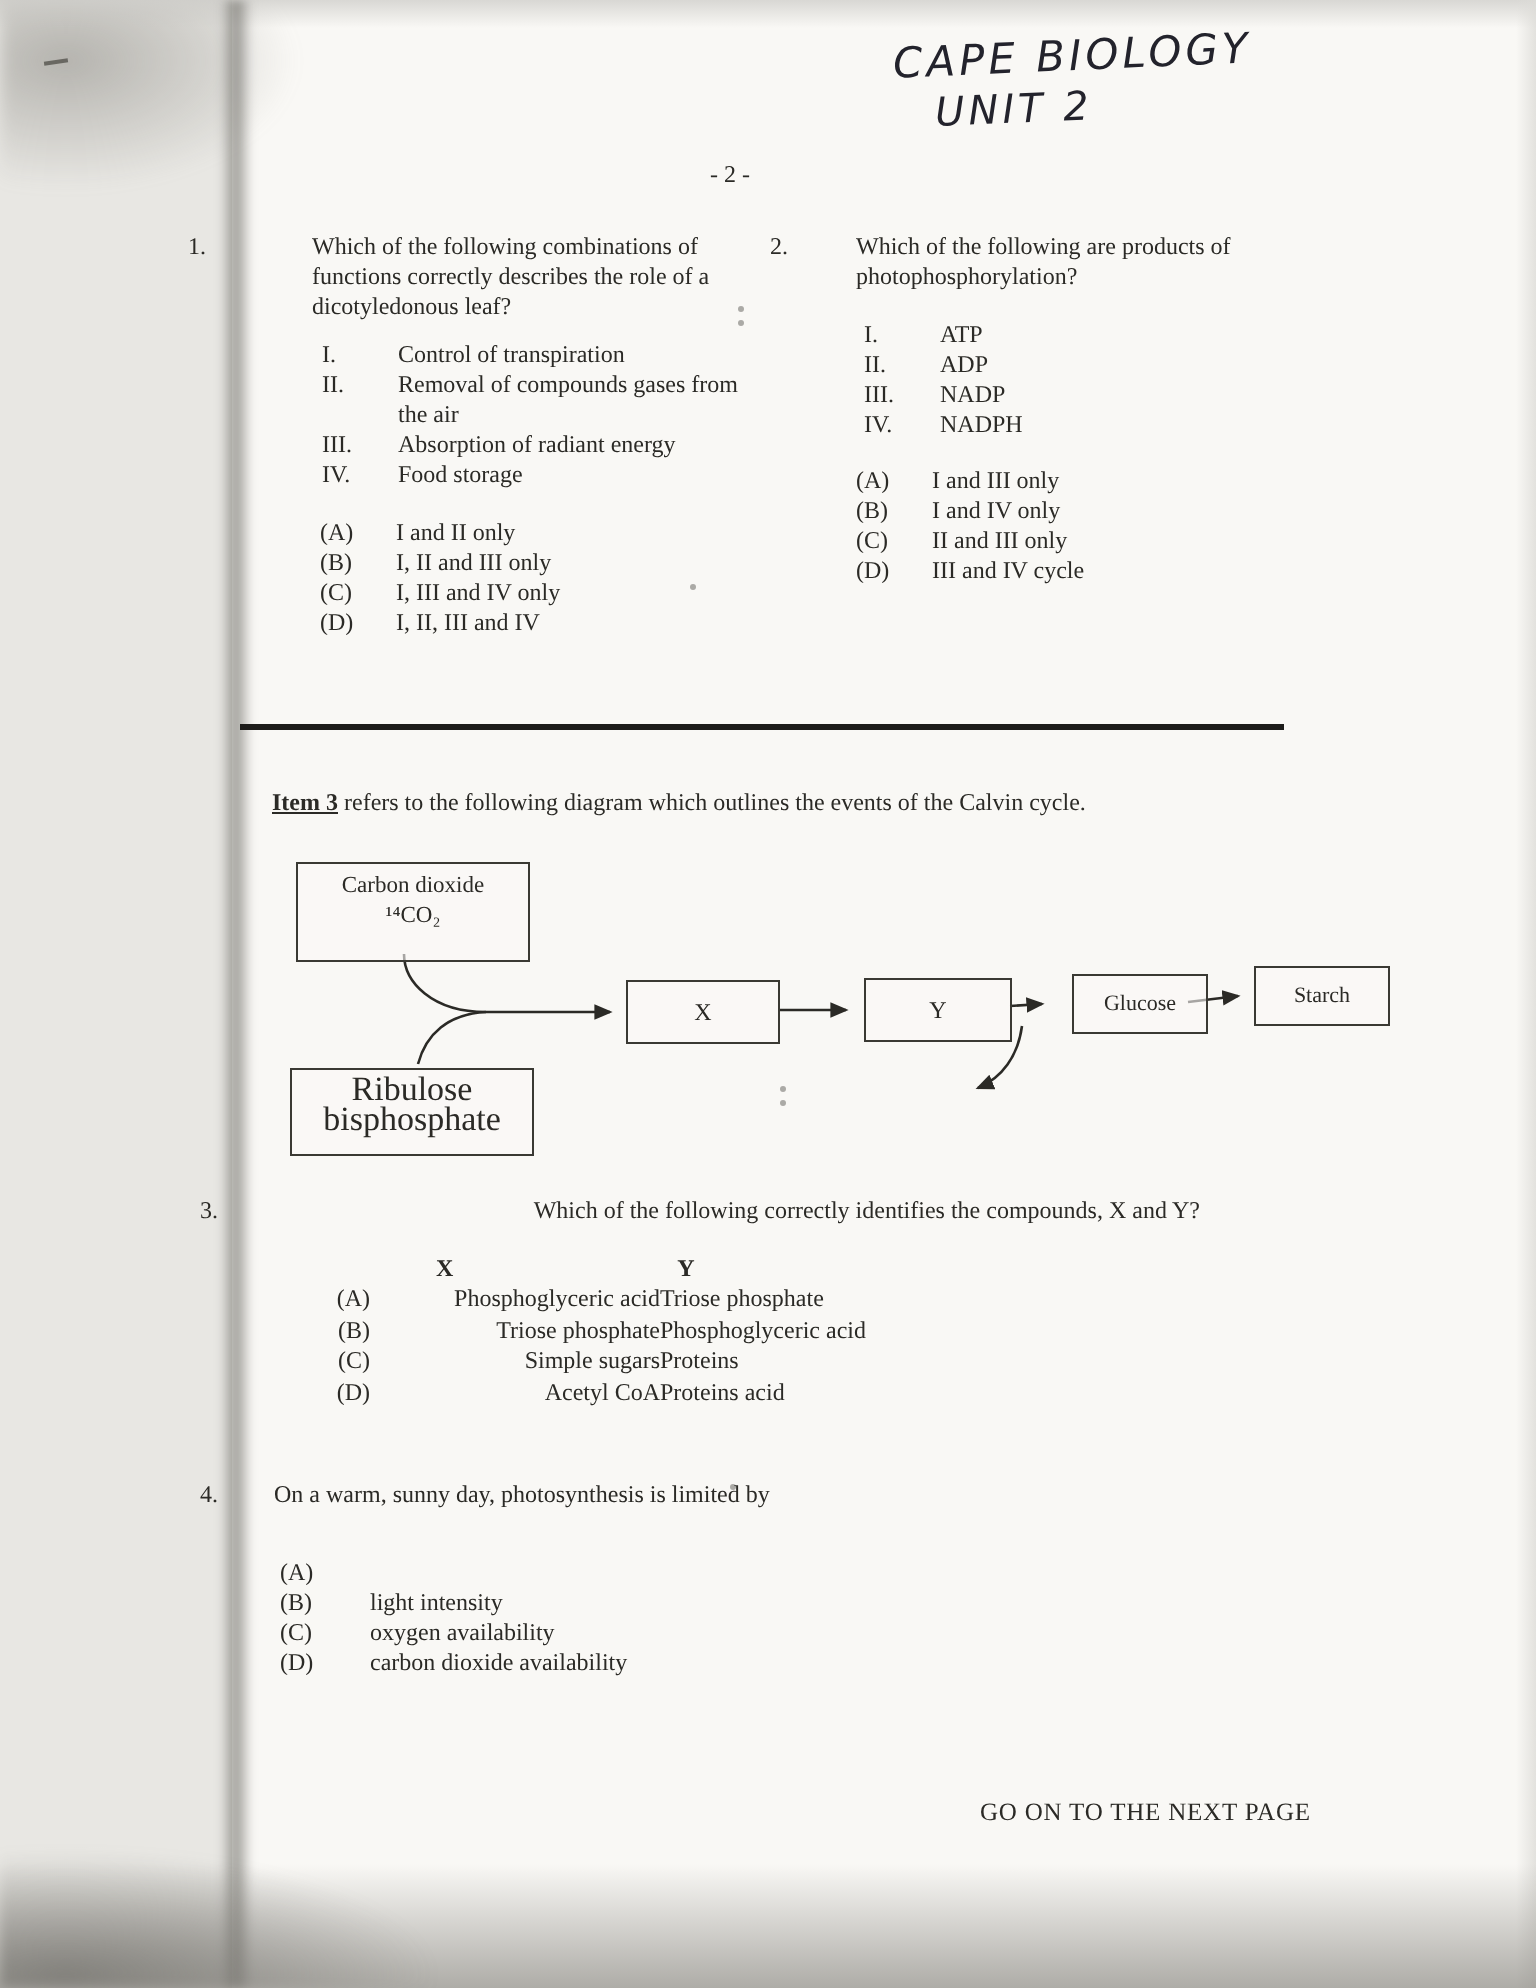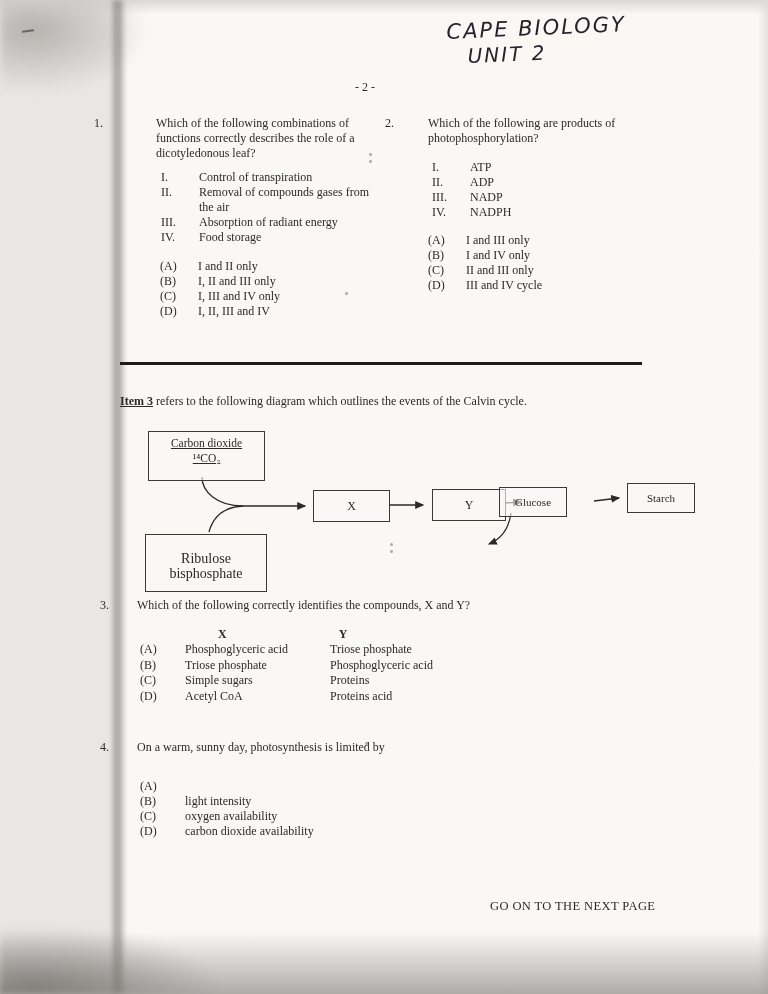--- a/index.html
+++ b/index.html
@@ -50,36 +50,36 @@
   .q1 .rlist{margin-top:9px;margin-left:5px;}
   .q1 .olist{margin-top:14px;margin-left:4px;}
 
   .q2{left:385px;top:116px;width:262px;}
   .q2 .qbody{margin-left:43px;}
   .q2 .rlist{margin-top:14px;margin-left:4px;}
   .q2 .olist{margin-top:13px;}
 
   .divider{position:absolute;left:120px;top:362px;width:522px;height:3px;background:#1d1c1a;}
 
-  .item3{position:absolute;left:120px;top:394px;font-size:12px;}
+  .item3{position:absolute;left:136px;top:394px;font-size:12px;}
   .item3 .lead{text-decoration:underline;font-weight:bold;}
 
   
   .dbox{position:absolute;border:1.3px solid #3a3933;text-align:center;background:rgba(250,249,246,.6);}
-  .box-co2{left:148px;top:431px;width:115px;height:44px;padding-top:4px;font-size:11.5px;line-height:15px;text-decoration:underline;}
-  .box-rubp{left:145px;top:534px;width:120px;height:40px;padding-top:16px;font-size:14px;line-height:15px;}
+  .box-co2{left:148px;top:431px;width:115px;height:44px;padding-top:4px;font-size:11.5px;line-height:15px;}
+  .box-rubp{left:145px;top:534px;width:120px;height:40px;padding-top:2px;font-size:17px;line-height:15px;}
   .box-x{left:313px;top:490px;width:75px;height:30px;line-height:30px;font-size:12px;}
   .box-y{left:432px;top:489px;width:72px;height:30px;line-height:30px;font-size:12px;}
-  .box-glucose{left:499px;top:487px;width:66px;height:28px;line-height:28px;font-size:11px;text-align:center;}
+  .box-glucose{left:536px;top:487px;width:66px;height:28px;line-height:28px;font-size:11px;text-align:center;}
   .box-starch{left:627px;top:483px;width:66px;height:28px;line-height:28px;font-size:11px;}
   .arrows{position:absolute;left:130px;top:425px;width:580px;height:175px;}
 
   
   .q3{left:100px;top:598px;width:500px;}
-  .q3 .qbody{margin-left:37px;}
+  .q3 .qbody{margin-left:37px;text-align:right;}
   .q3table{margin-top:14px;margin-left:3px;}
   .t-head{display:flex;font-weight:bold;}
   .t-head .hx{margin-left:78px;}
   .t-head .hy{margin-left:112px;}
   .t-row{display:flex;line-height:15.5px;}
   .t-lab{width:45px;flex:none;}
   .t-x{width:145px;flex:none;}
 
   
   .q4{left:100px;top:740px;width:420px;}

